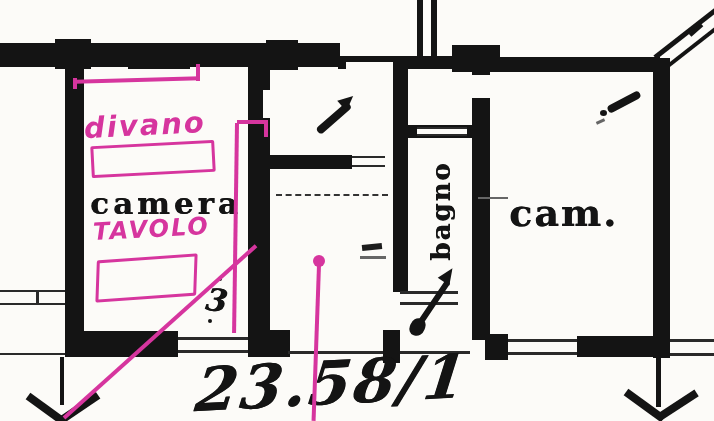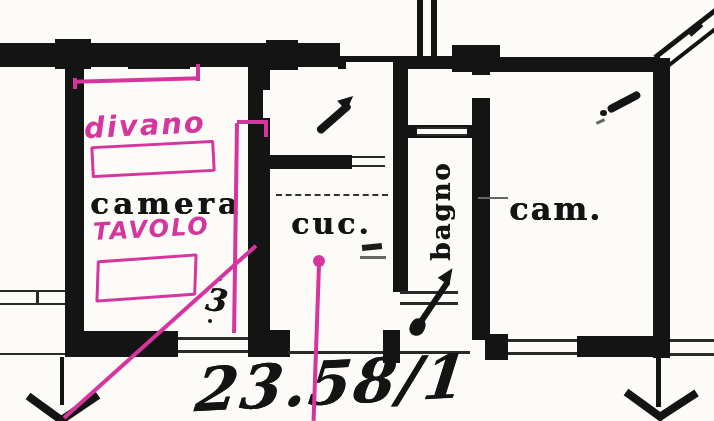--- a/index.html
+++ b/index.html
@@ -106,22 +106,21 @@
   <div class="abs faint z2" style="left:478px;top:197px;width:30px;height:2px;"></div>
 
   <div class="abs ink2 z2" style="left:362px;top:244px;width:20px;height:6px;transform:rotate(-6deg);"></div>
   <div class="abs faint z2" style="left:360px;top:256px;width:26px;height:3px;"></div>
 
   <div class="abs lbl hand z4" style="left:206px;top:282px;font-size:31px;transform:rotate(8deg);">3</div>
   <div class="abs ink z4 dot" style="left:218px;top:277px;width:4px;height:4px;"></div>
   <div class="abs ink z4 dot" style="left:208px;top:319px;width:4px;height:4px;"></div>
 
   <div class="abs lbl z4" style="left:90px;top:186px;font-size:31px;letter-spacing:4px;transform:scaleY(.95);">camera</div>
-  <div class="abs lbl z4" style="left:291px;top:206px;font-size:30px;letter-spacing:3px;">cuc.</div>
-  <div class="abs lbl z4" style="left:509px;top:190px;font-size:32px;letter-spacing:2px;">cam.</div>
+  <div class="abs lbl z4" style="left:509px;top:190px;font-size:38px;letter-spacing:2px;">cam.</div>
   <div class="abs lbl z4" style="left:377px;top:195px;width:130px;height:32px;font-size:26px;letter-spacing:2px;text-align:center;transform:rotate(-90deg);">bagno</div>
 
   <div class="abs lbl hand z4" style="left:196px;top:348px;font-size:60px;letter-spacing:3px;transform:rotate(-3deg) skewX(-10deg);font-weight:bold;">23.58/1</div>
 
   <div class="abs pinkbg z6" style="left:75px;top:78px;width:125px;height:4px;transform:rotate(-1.5deg);"></div>
   <div class="abs pinkbg z6" style="left:196px;top:64px;width:4px;height:17px;"></div>
   <div class="abs pinkbg z6" style="left:73px;top:78px;width:4px;height:11px;"></div>
 
   <div class="abs plabel z6" style="left:84px;top:108px;font-size:29px;letter-spacing:2px;transform:rotate(-3deg);">divano</div>
   <div class="abs pinkbox z6" style="left:91px;top:143px;width:118px;height:26px;transform:rotate(-3deg);"></div>

